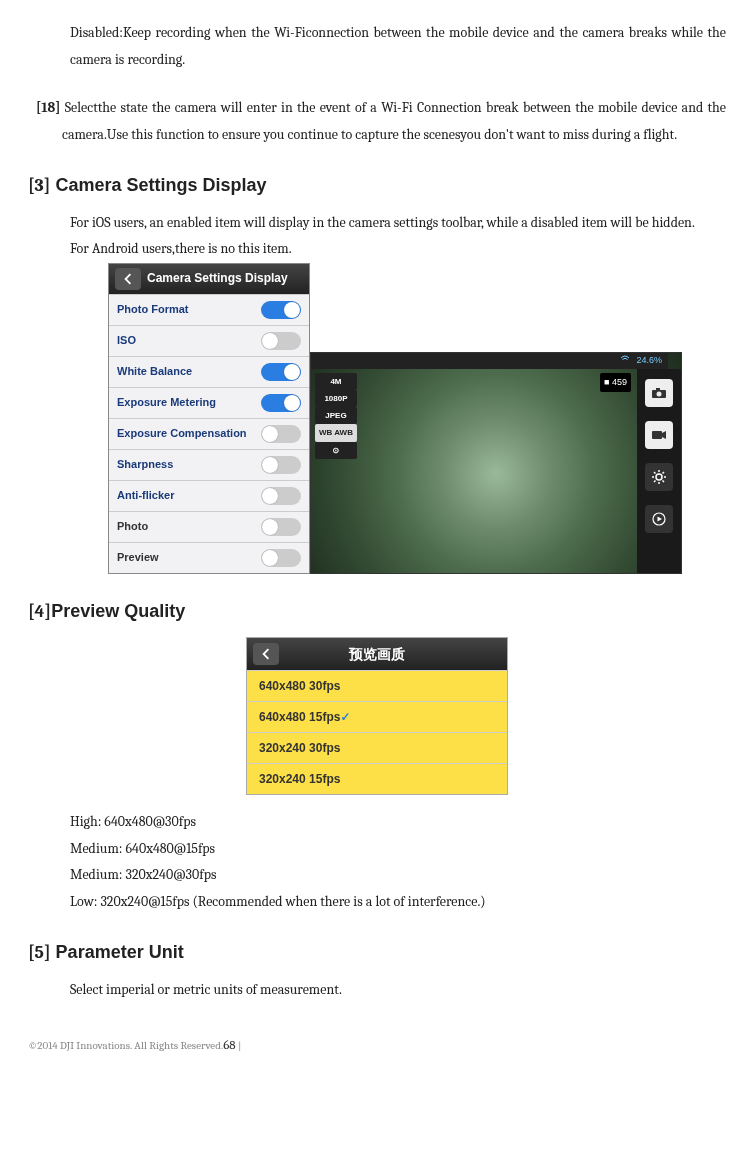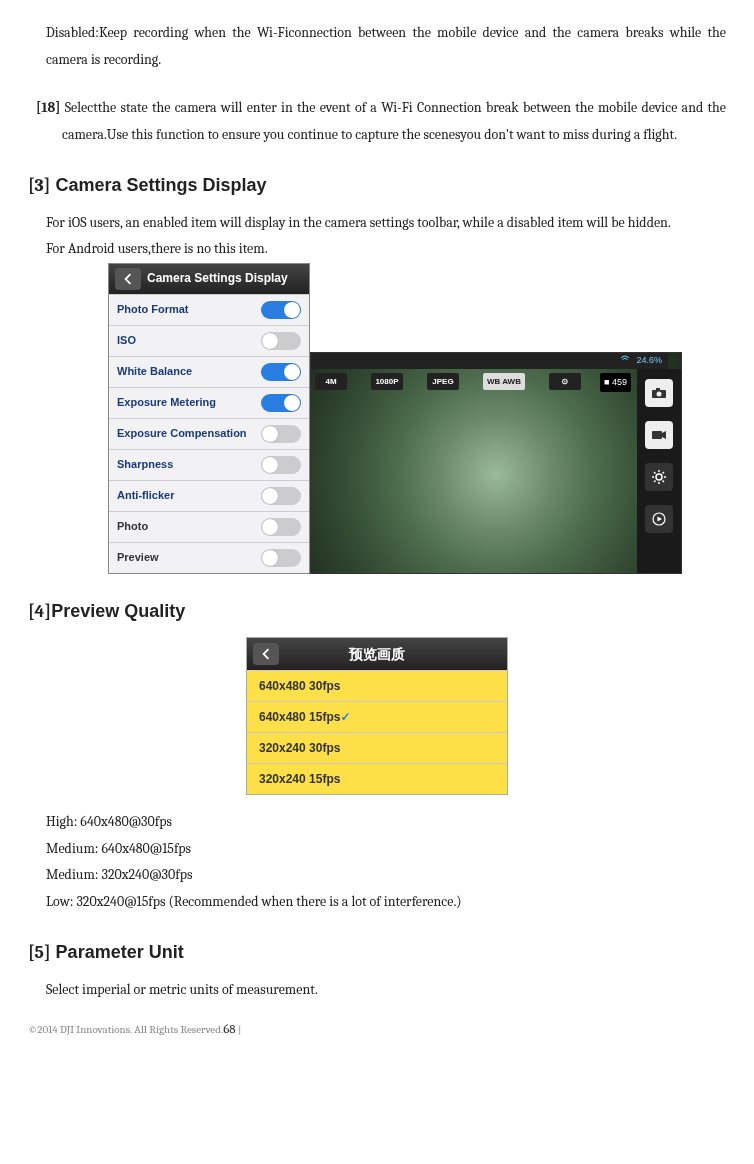--- a/index.html
+++ b/index.html
@@ -7,21 +7,21 @@
     font-size: 14px;
     color: #222;
     margin: 0;
     padding: 20px 28px;
     width: 754px;
     box-sizing: border-box;
     line-height: 1.9;
   }
   .para {
     text-align: justify;
-    margin-left: 18px;
+    margin-left: 42px;
   }
   .num {
     font-weight: bold;
   }
   h2 {
     font-family: Arial, sans-serif;
     font-size: 18px;
     font-weight: bold;
     margin: 20px 0 6px 0;
   }
@@ -92,21 +92,21 @@
   }
   .cam-topbar{
     position:absolute;top:0;left:0;right:13px;height:16px;background:#222;color:#7cf;display:flex;justify-content:flex-end;align-items:center;gap:6px;padding:0 6px;font-size:9px;
   }
   .cam-right{
     position:absolute;top:16px;right:0;bottom:0;width:44px;background:#1a1a1a;display:flex;flex-direction:column;align-items:center;gap:14px;padding:10px 0;
   }
   .cam-right .btn{width:28px;height:28px;background:#eee;border-radius:4px;display:flex;align-items:center;justify-content:center;color:#333;font-size:14px;}
   .cam-right .btn.dark{background:#333;color:#fff;}
   .cam-left{
-    position:absolute;top:20px;left:4px;display:flex;flex-direction:row;gap:24px;
+    position:absolute;top:20px;left:4px;display:flex;flex-direction:column;gap:0;
   }
   .pill{background:#222;color:#fff;border-radius:3px;padding:1px 4px;font-size:8px;font-weight:bold;min-width:24px;text-align:center;}
   .pill.light{background:#ddd;color:#222;}
   .pill.sq{border-radius:2px;}
   .cam-count{position:absolute;top:20px;right:50px;background:#000;color:#fff;font-size:9px;padding:1px 4px;border-radius:2px;}
   
   .pq {
     width:260px;
     margin:8px auto 14px auto;
     border:1px solid #aaa;
@@ -116,21 +116,21 @@
   }
   .pq-header{
     height:32px;background:linear-gradient(#444,#222);color:#fff;font-weight:bold;display:flex;align-items:center;justify-content:center;position:relative;font-size:14px;
   }
   .pq-back{position:absolute;left:6px;top:5px;width:26px;height:22px;background:#555;border-radius:4px;display:flex;align-items:center;justify-content:center;color:#eee;}
   .pq-row{
     height:30px;display:flex;align-items:center;justify-content:flex-start;padding:0 12px;border-top:1px solid #ccc;background:#fde047;color:#333;font-weight:bold;
   }
   .check{color:#2a7de1;font-weight:bold;}
   .footer {
-    font-size:11px;color:#888;margin-top:14px;
+    font-size:11px;color:#888;margin-top:30px;
   }
 </style>
 </head>
 <body>
 
 <div class="para">Disabled:Keep recording when the Wi-Ficonnection between the mobile device and the camera breaks while the camera is recording.</div>
 
 <div class="para" style="margin-top:22px;text-indent:-26px;padding-left:26px;margin-left:8px;">
   <span class="num">[18]</span><span> Selectthe state the camera will enter in the event of a Wi-Fi Connection break between the mobile device and the camera.Use this function to ensure you continue to capture the scenesyou don't want to miss during a flight.</span>
 </div>

